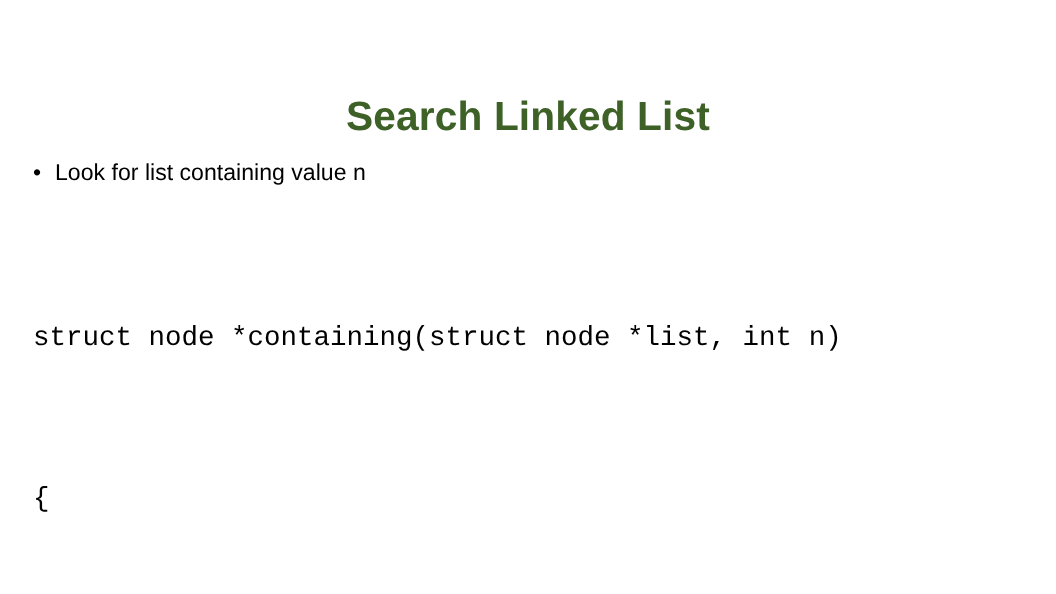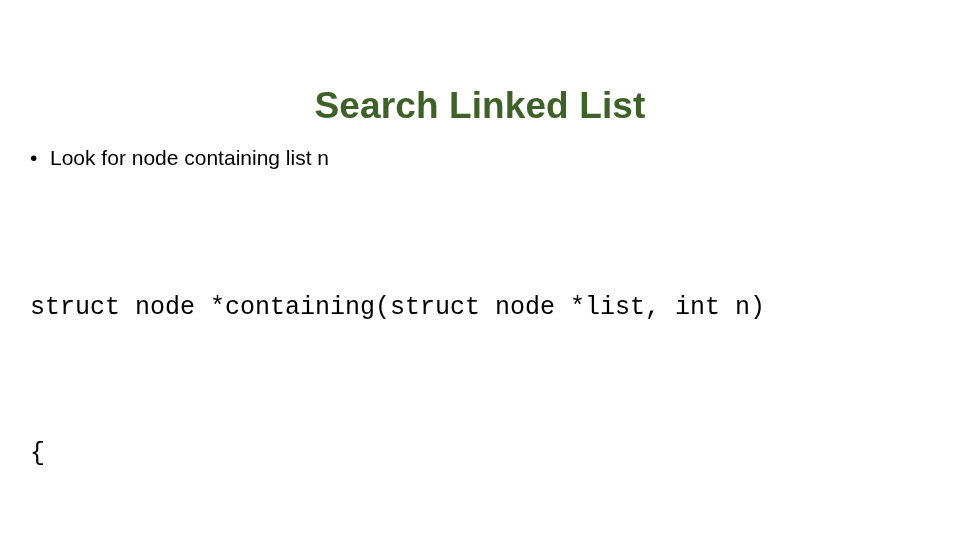--- a/index.html
+++ b/index.html
@@ -81,21 +81,21 @@
 <body>
 
 <div class="slide">
 
   <div class="slide-title">Search Linked List</div>
 
   <div class="body-block">
 
     <div class="bullet-line">
       <span class="bullet-dot">•</span>
-      <span class="bullet-text">Look for node containing list n</span>
+      <span class="bullet-text">Look for list containing value n</span>
     </div>
 
     <div class="code-block">
 
       <div class="code-line">struct node *containing(struct node *list, int n)</div>
 
       <div class="code-line">{</div>
 
       
 

